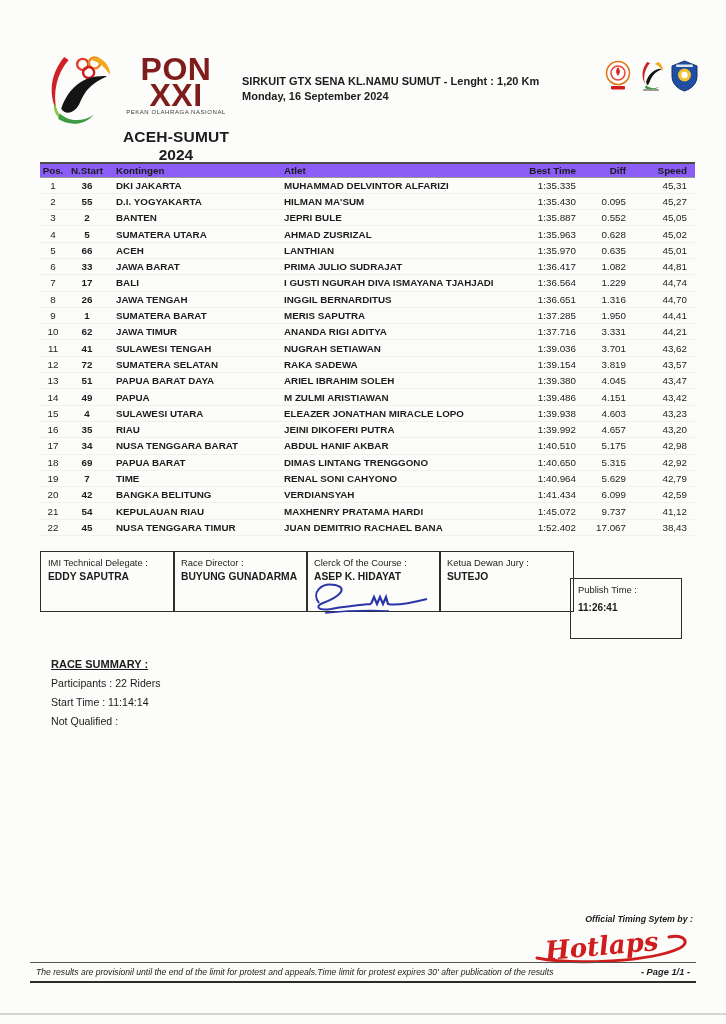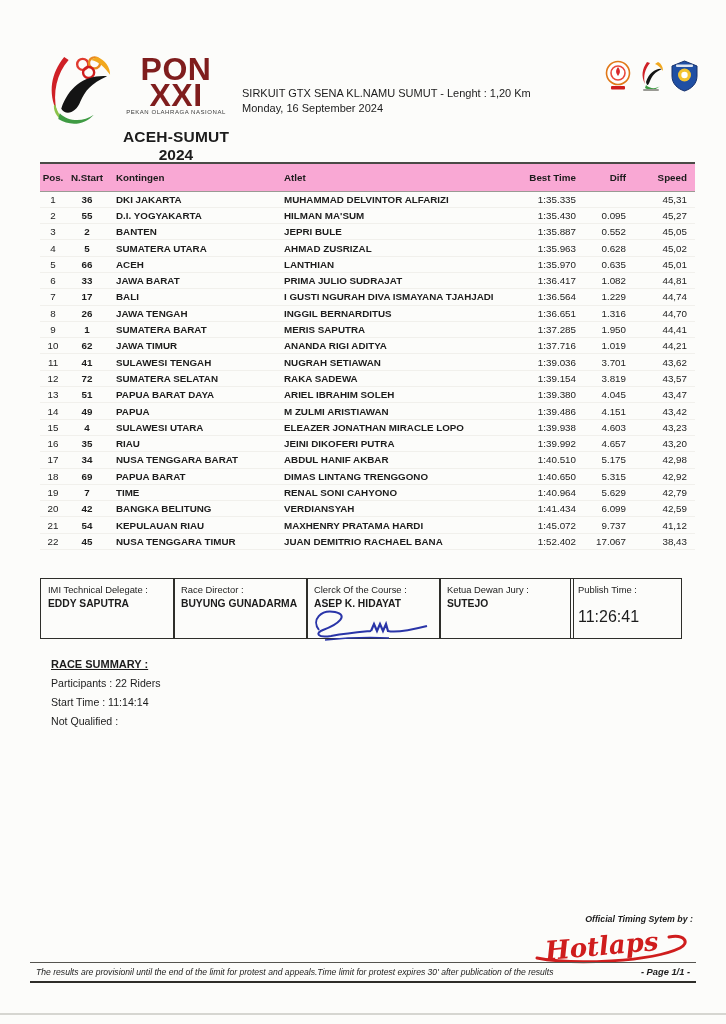--- a/index.html
+++ b/index.html
@@ -11,54 +11,54 @@
   }
 
   
   .page-header { position:absolute; top:54px; left:42px; right:28px; display:flex; }
   .bird-logo { width:74px; height:74px; flex:0 0 auto; }
   .logo-text { margin-left:4px; width:112px; text-align:center; padding-top:2px; }
   .logo-title { font-size:32px; font-weight:bold; letter-spacing:0.5px; line-height:26px; color:#7f1d1d; }
   .logo-sub { font-size:6px; letter-spacing:0.55px; color:#3a3a3a; line-height:8px; white-space:nowrap; }
   .logo-region { font-size:15.5px; font-weight:bold; line-height:18px; letter-spacing:0.2px; margin-top:12px; }
   .logo-year { font-size:15.5px; font-weight:bold; line-height:17px; }
-  .event-info { margin-left:10px; margin-top:32px; font-weight:normal; font-size:11px; line-height:15px; white-space:nowrap; }
+  .event-info { margin-left:10px; margin-top:20px; font-weight:bold; font-size:11px; line-height:15px; white-space:nowrap; }
   .header-logos { margin-left:auto; display:flex; gap:7px; margin-top:6px; align-items:flex-start; }
 
   
   .section-titles { position:absolute; top:141px; left:42px; right:31px;
     display:flex; justify-content:space-between; font-weight:bold; font-size:12.5px; }
 
   
   table.results { position:absolute; top:162px; left:40px; width:655px; border-collapse:collapse; table-layout:fixed; }
-  table.results thead tr { background:#f9a8d4; border-top:2px solid #4a4a46; border-bottom:1.5px solid #9a9a94; height:28px; }
+  table.results thead tr { background:#8b5cf6; border-top:2px solid #4a4a46; border-bottom:1.5px solid #9a9a94; height:14px; }
   table.results th { font-size:9.8px; font-weight:bold; padding:0; }
   table.results tbody tr { height:16.3px; border-bottom:1px solid #f1f0ec; }
   table.results td { font-size:9.8px; padding:0; white-space:nowrap; overflow:hidden; }
   .col-pos { width:26px; text-align:center; }
   .col-nstart { width:42px; text-align:center; font-weight:bold; }
   .col-kontingen { width:172px; text-align:left; padding-left:8px !important; font-weight:bold; }
   .col-atlet { width:220px; text-align:left; padding-left:4px !important; font-weight:bold; }
   .col-best_time { width:76px; text-align:right; }
   .col-diff { width:50px; text-align:right; }
   .col-speed { width:69px; text-align:right; padding-right:8px !important; }
   th.col-nstart, th.col-kontingen, th.col-atlet { font-weight:bold; }
   td.col-pos, td.col-best_time, td.col-diff, td.col-speed { font-weight:normal; }
 
   
-  .officials { position:absolute; top:578px; left:40px; display:flex; }
+  .officials { position:absolute; top:551px; left:40px; display:flex; }
   .obox { width:134.5px; height:61px; border:1.5px solid #2e2e2a; padding:5px 7px; position:relative; background:transparent; }
   .obox + .obox { margin-left:-1.5px; }
   .obox .role { font-size:9.4px; color:#222; line-height:12px; white-space:nowrap; }
   .obox .name { font-size:10.3px; font-weight:bold; margin-top:2px; white-space:nowrap; }
   .obox .sig { position:absolute; left:2px; bottom:-10px; overflow:visible; }
   .publish-box { position:absolute; top:578px; left:570px; width:112px; height:61px;
     border:1.5px solid #2e2e2a; padding:5px 7px; }
   .publish-box .role { font-size:9.4px; line-height:12px; }
-  .publish-box .name { font-size:16px; font-weight:normal; margin-top:12px; }
+  .publish-box .name { font-size:10px; font-weight:bold; margin-top:6px; }
 
   
   .race-summary { position:absolute; top:655px; left:43px; font-size:10.6px; line-height:19px;margin-left:8px; }
   .race-summary .rs-title { font-weight:bold; font-size:11px; text-decoration:underline; }
 
   
   .timing { position:absolute; top:914px; right:33px; text-align:right; }
   .timing .t-label { font-style:italic; font-weight:bold; font-size:8.8px; }
   .hotlaps { margin-top:1px; }
   .footer-strip { position:absolute; top:962px; left:30px; width:666px; height:21px;
@@ -211,21 +211,21 @@
           <td class="col-best_time">1:37.285</td>
           <td class="col-diff">1.950</td>
           <td class="col-speed">44,41</td>
         </tr>
         <tr>
           <td class="col-pos">10</td>
           <td class="col-nstart">62</td>
           <td class="col-kontingen">JAWA TIMUR</td>
           <td class="col-atlet">ANANDA RIGI ADITYA</td>
           <td class="col-best_time">1:37.716</td>
-          <td class="col-diff">1.019</td>
+          <td class="col-diff">3.331</td>
           <td class="col-speed">44,21</td>
         </tr>
         <tr>
           <td class="col-pos">11</td>
           <td class="col-nstart">41</td>
           <td class="col-kontingen">SULAWESI TENGAH</td>
           <td class="col-atlet">NUGRAH SETIAWAN</td>
           <td class="col-best_time">1:39.036</td>
           <td class="col-diff">3.701</td>
           <td class="col-speed">43,62</td>

